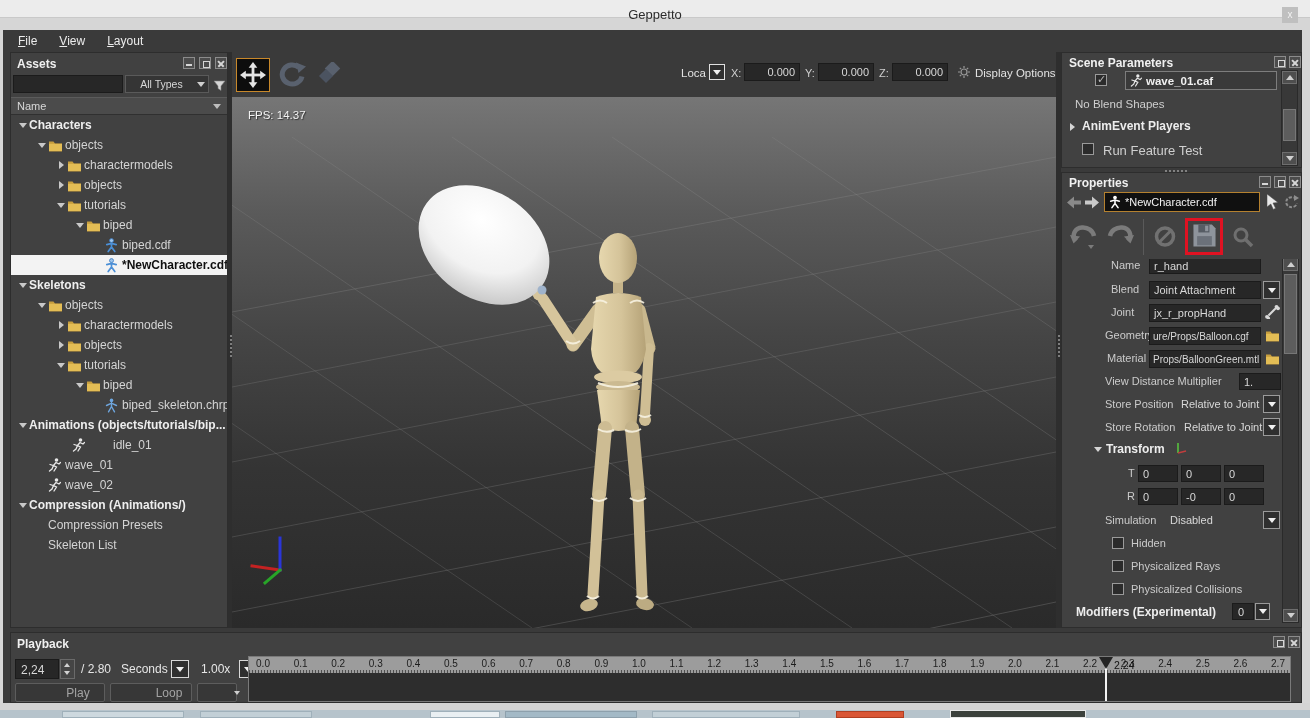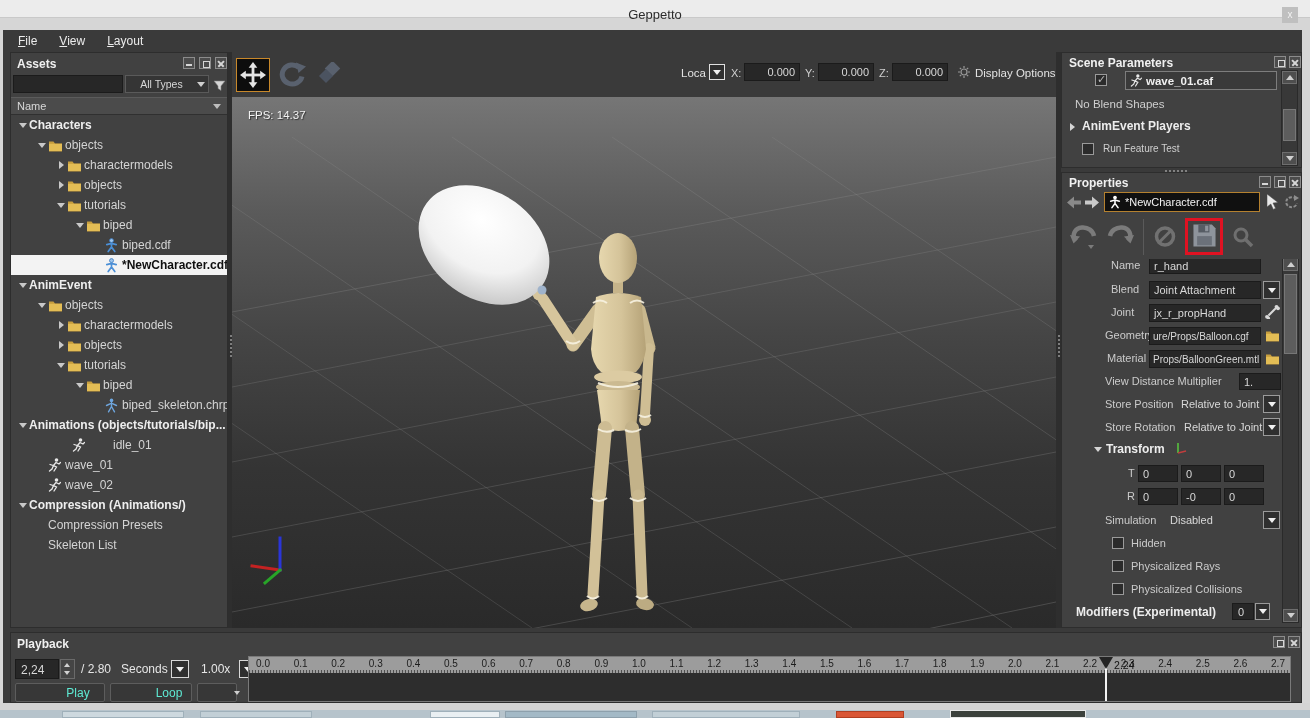--- a/index.html
+++ b/index.html
@@ -45,21 +45,21 @@
   .sb .dn i{width:0;height:0;border-left:4px solid transparent;border-right:4px solid transparent;border-top:5px solid #d0d0d0;}
   .sb .th{position:absolute;left:1px;right:1px;background:#5d5d5d;border:1px solid #777;}
   .dots-v{position:absolute;width:4px;display:flex;flex-direction:column;gap:2px;align-items:center;}
   .dots-v b{width:2px;height:2px;background:#9a9a9a;border-radius:50%;}
   .dots-h{position:absolute;height:4px;display:flex;gap:2px;align-items:center;}
   .dots-h b{width:2px;height:2px;background:#9a9a9a;border-radius:50%;}
   
   .toolbtn{position:absolute;width:34px;height:34px;display:flex;align-items:center;justify-content:center;}
   .toolbtn.sel{background:#0d0d0d;border:1px solid #c8882a;}
   
-  .btn{position:absolute;background:#373737;border:1px solid #5d5d5d;border-radius:2px;color:#5eead4;font-size:12px;display:flex;align-items:center;justify-content:center;padding-left:36px;}
+  .btn{position:absolute;background:#373737;border:1px solid #5d5d5d;border-radius:2px;color:#a3a3a3;font-size:12px;display:flex;align-items:center;justify-content:center;padding-left:36px;}
   #ruler-labels span{position:absolute;top:1px;transform:translateX(-50%);font-size:10px;color:#1d1d1d;}
   .redbox{position:absolute;border:3px solid #e01222;}
   .fieldlab{position:absolute;font-size:11px;color:#cbcbcb;}
   .fieldlab.b{font-weight:bold;color:#ededed;font-size:12px;}
 </style>
 </head>
 <body>
 
 <div id="screen">
 
@@ -182,21 +182,21 @@
               <circle cx="6.5" cy="2.6" r="2" fill="#9cc4ea" stroke="#3a79c2" stroke-width="0.8"></circle>
               <path d="M6.5 5 V9 M1.8 6.6 L6.5 5.4 L11.2 6.6 M6.5 9 L3.2 13.6 M6.5 9 L9.8 13.6" stroke="#4b8fd6" stroke-width="1.7" fill="none" stroke-linecap="round"></path>
             </svg>
           </span>
           <span>*NewCharacter.cdf</span>
         </div>
         <div class="tree-row hdr" style="padding-left: 6px;">
           <span class="tw">
             <span class="o"></span>
           </span>
-          <span>AnimEvent</span>
+          <span>Skeletons</span>
         </div>
         <div class="tree-row" style="padding-left: 25px;">
           <span class="tw">
             <span class="o"></span>
           </span>
           <span class="ticn">
             <svg width="15" height="13" viewBox="0 0 15 13">
               <path d="M1 2.5 h4.5 l1.5 2 H14 v8 H1 z" fill="#c79e3e"></path>
               <path d="M1 4.8 H14 v7.2 H1 z" fill="#e3bd55"></path>
             </svg>
@@ -477,21 +477,21 @@
       <svg width="12" height="13" viewBox="0 0 13 14">
           <circle cx="8.5" cy="2" r="1.8" fill="#e8e8e8"></circle>
           <path d="M8 4.5 L5.5 7.5 L2 6.5 M5.5 7.5 L8.5 9 L6 13 M5.5 7.5 L4 11 L1.5 13 M8 4.5 L11 6 L12.5 4.5" stroke="#e8e8e8" stroke-width="1.3" fill="none" stroke-linecap="round"></path>
         </svg>
       <span style="font-size:11.5px;font-weight:bold;color:#f0f0f0;">wave_01.caf</span>
     </div>
     <span class="abs lbl" style="left:13px;top:45px;font-size:11.5px;">No Blend Shapes</span>
     <span class="abs" style="left:8px;top:70px;width:0;height:0;border-top:4px solid transparent;border-bottom:4px solid transparent;border-left:5px solid #d5d5d5;"></span>
     <span class="abs" style="left:20px;top:66px;font-size:12px;font-weight:bold;color:#ededed;">AnimEvent Players</span>
     <span class="cb" style="left:20px;top:90px;"></span>
-    <span class="abs lbl" style="left:41px;top:90px;font-size:10px;">Run Feature Test</span>
+    <span class="abs lbl" style="left:41px;top:90px;font-size:13px;">Run Feature Test</span>
 
     <div class="sb" style="left:219px;top:17px;width:17px;height:96px;">
       <span class="up">
           <i></i>
         </span>
       <span class="th" style="top:38px;height:32px;"></span>
       <span class="dn">
           <i></i>
         </span>
     </div>

